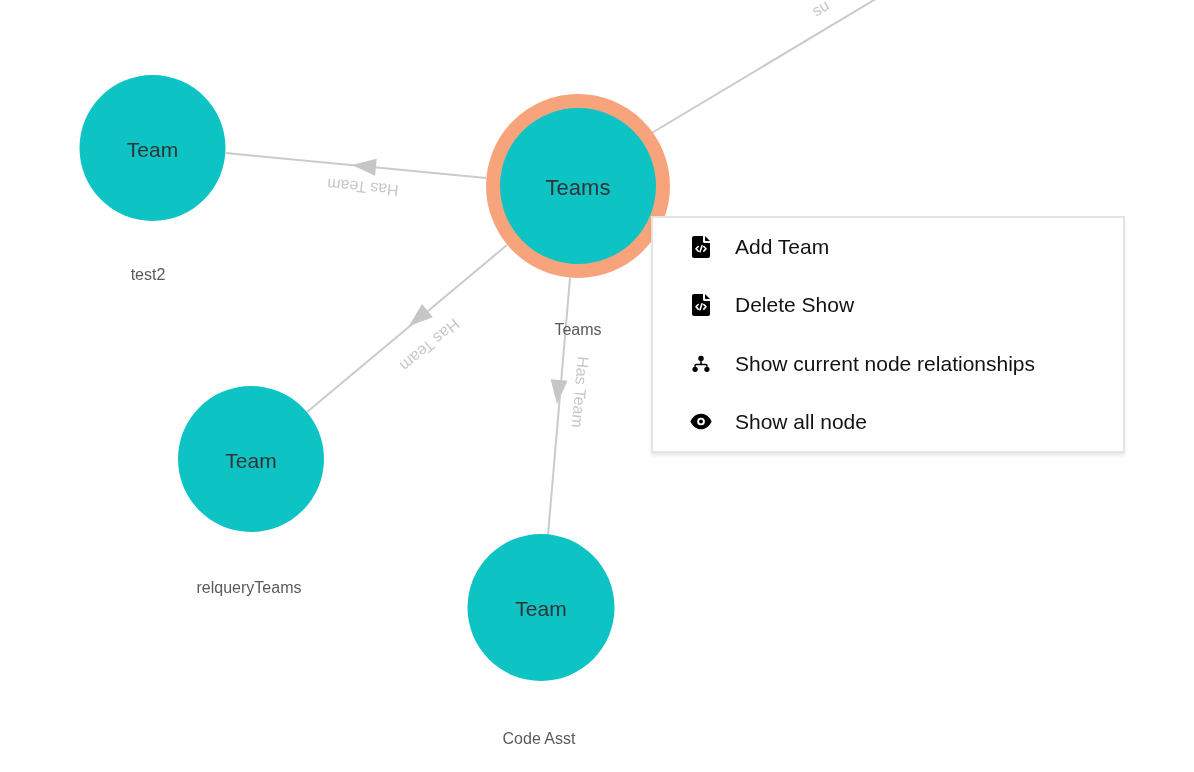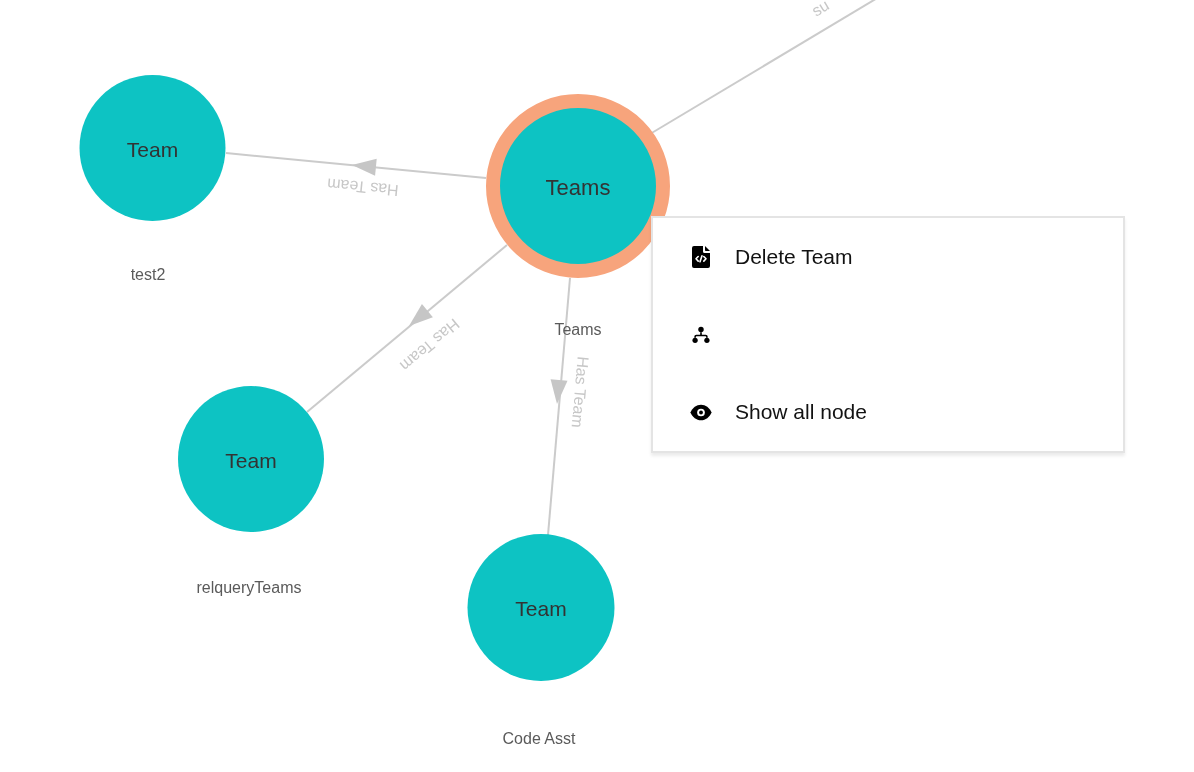--- a/index.html
+++ b/index.html
@@ -98,42 +98,53 @@
       <g>
         <circle class="node-circle" cx="541" cy="607.5" r="73.5"></circle>
         <text class="node-label" x="541" y="608" text-anchor="middle" dominant-baseline="central">Team</text>
         <text class="node-caption" x="539" y="744" text-anchor="middle">Code Asst</text>
       </g>
     </g>
   </svg>
 
   <div class="context-menu">
 
+    <div class="menu-item">
+      <span class="menu-icon">
+        <svg width="18" height="22" viewBox="0 0 18 22">
+          <path fill="#000000" d="M2 0 H11 V5.5 A1.5 1.5 0 0 0 12.5 7 H18 V20 a2 2 0 0 1 -2 2 H2 a2 2 0 0 1 -2 -2 V2 a2 2 0 0 1 2 -2 Z"></path>
+          <path fill="#000000" d="M13 0 L18 5 H13.8 A0.8 0.8 0 0 1 13 4.2 Z"></path>
+          <path fill="none" stroke="#ffffff" stroke-width="1.6" stroke-linecap="round" stroke-linejoin="round" d="M6.2 10.5 L4 12.8 L6.2 15.1 M11.8 10.5 L14 12.8 L11.8 15.1 M10 9.8 L8 15.8"></path>
+        </svg>
+      </span>
+      <span class="menu-label">Add Team</span>
+    </div>
 
     <div class="menu-item">
       <span class="menu-icon">
         <svg width="18" height="22" viewBox="0 0 18 22">
           <path fill="#000000" d="M2 0 H11 V5.5 A1.5 1.5 0 0 0 12.5 7 H18 V20 a2 2 0 0 1 -2 2 H2 a2 2 0 0 1 -2 -2 V2 a2 2 0 0 1 2 -2 Z"></path>
           <path fill="#000000" d="M13 0 L18 5 H13.8 A0.8 0.8 0 0 1 13 4.2 Z"></path>
           <path fill="none" stroke="#ffffff" stroke-width="1.6" stroke-linecap="round" stroke-linejoin="round" d="M6.2 10.5 L4 12.8 L6.2 15.1 M11.8 10.5 L14 12.8 L11.8 15.1 M10 9.8 L8 15.8"></path>
         </svg>
       </span>
-      <span class="menu-label">Delete Team</span>
+      <span class="menu-label">Delete Show</span>
     </div>
 
     <div class="menu-item">
       <span class="menu-icon">
         <svg width="20" height="18" viewBox="0 0 22 18">
           <circle cx="11" cy="3" r="3" fill="#000000"></circle>
           <path d="M11 6 V9.5" stroke="#000000" stroke-width="1.8" fill="none"></path>
           <path d="M4.5 12 V10.9 A1.4 1.4 0 0 1 5.9 9.5 H16.1 A1.4 1.4 0 0 1 17.5 10.9 V12" stroke="#000000" stroke-width="1.8" fill="none"></path>
           <circle cx="4.5" cy="14.8" r="2.9" fill="#000000"></circle>
           <circle cx="17.5" cy="14.8" r="2.9" fill="#000000"></circle>
         </svg>
       </span>
+      <span class="menu-label">Show current node relationships</span>
     </div>
 
     <div class="menu-item">
       <span class="menu-icon">
         <svg width="22" height="17" viewBox="0 0 24 17">
           <path fill="#000000" d="M12 0 C7 0 2.7 3.2 0.5 8.5 C2.7 13.8 7 17 12 17 C17 17 21.3 13.8 23.5 8.5 C21.3 3.2 17 0 12 0 Z"></path>
           <circle cx="12" cy="8.5" r="4.2" fill="#ffffff"></circle>
           <circle cx="12" cy="8.5" r="2.1" fill="#000000"></circle>
         </svg>
       </span>

